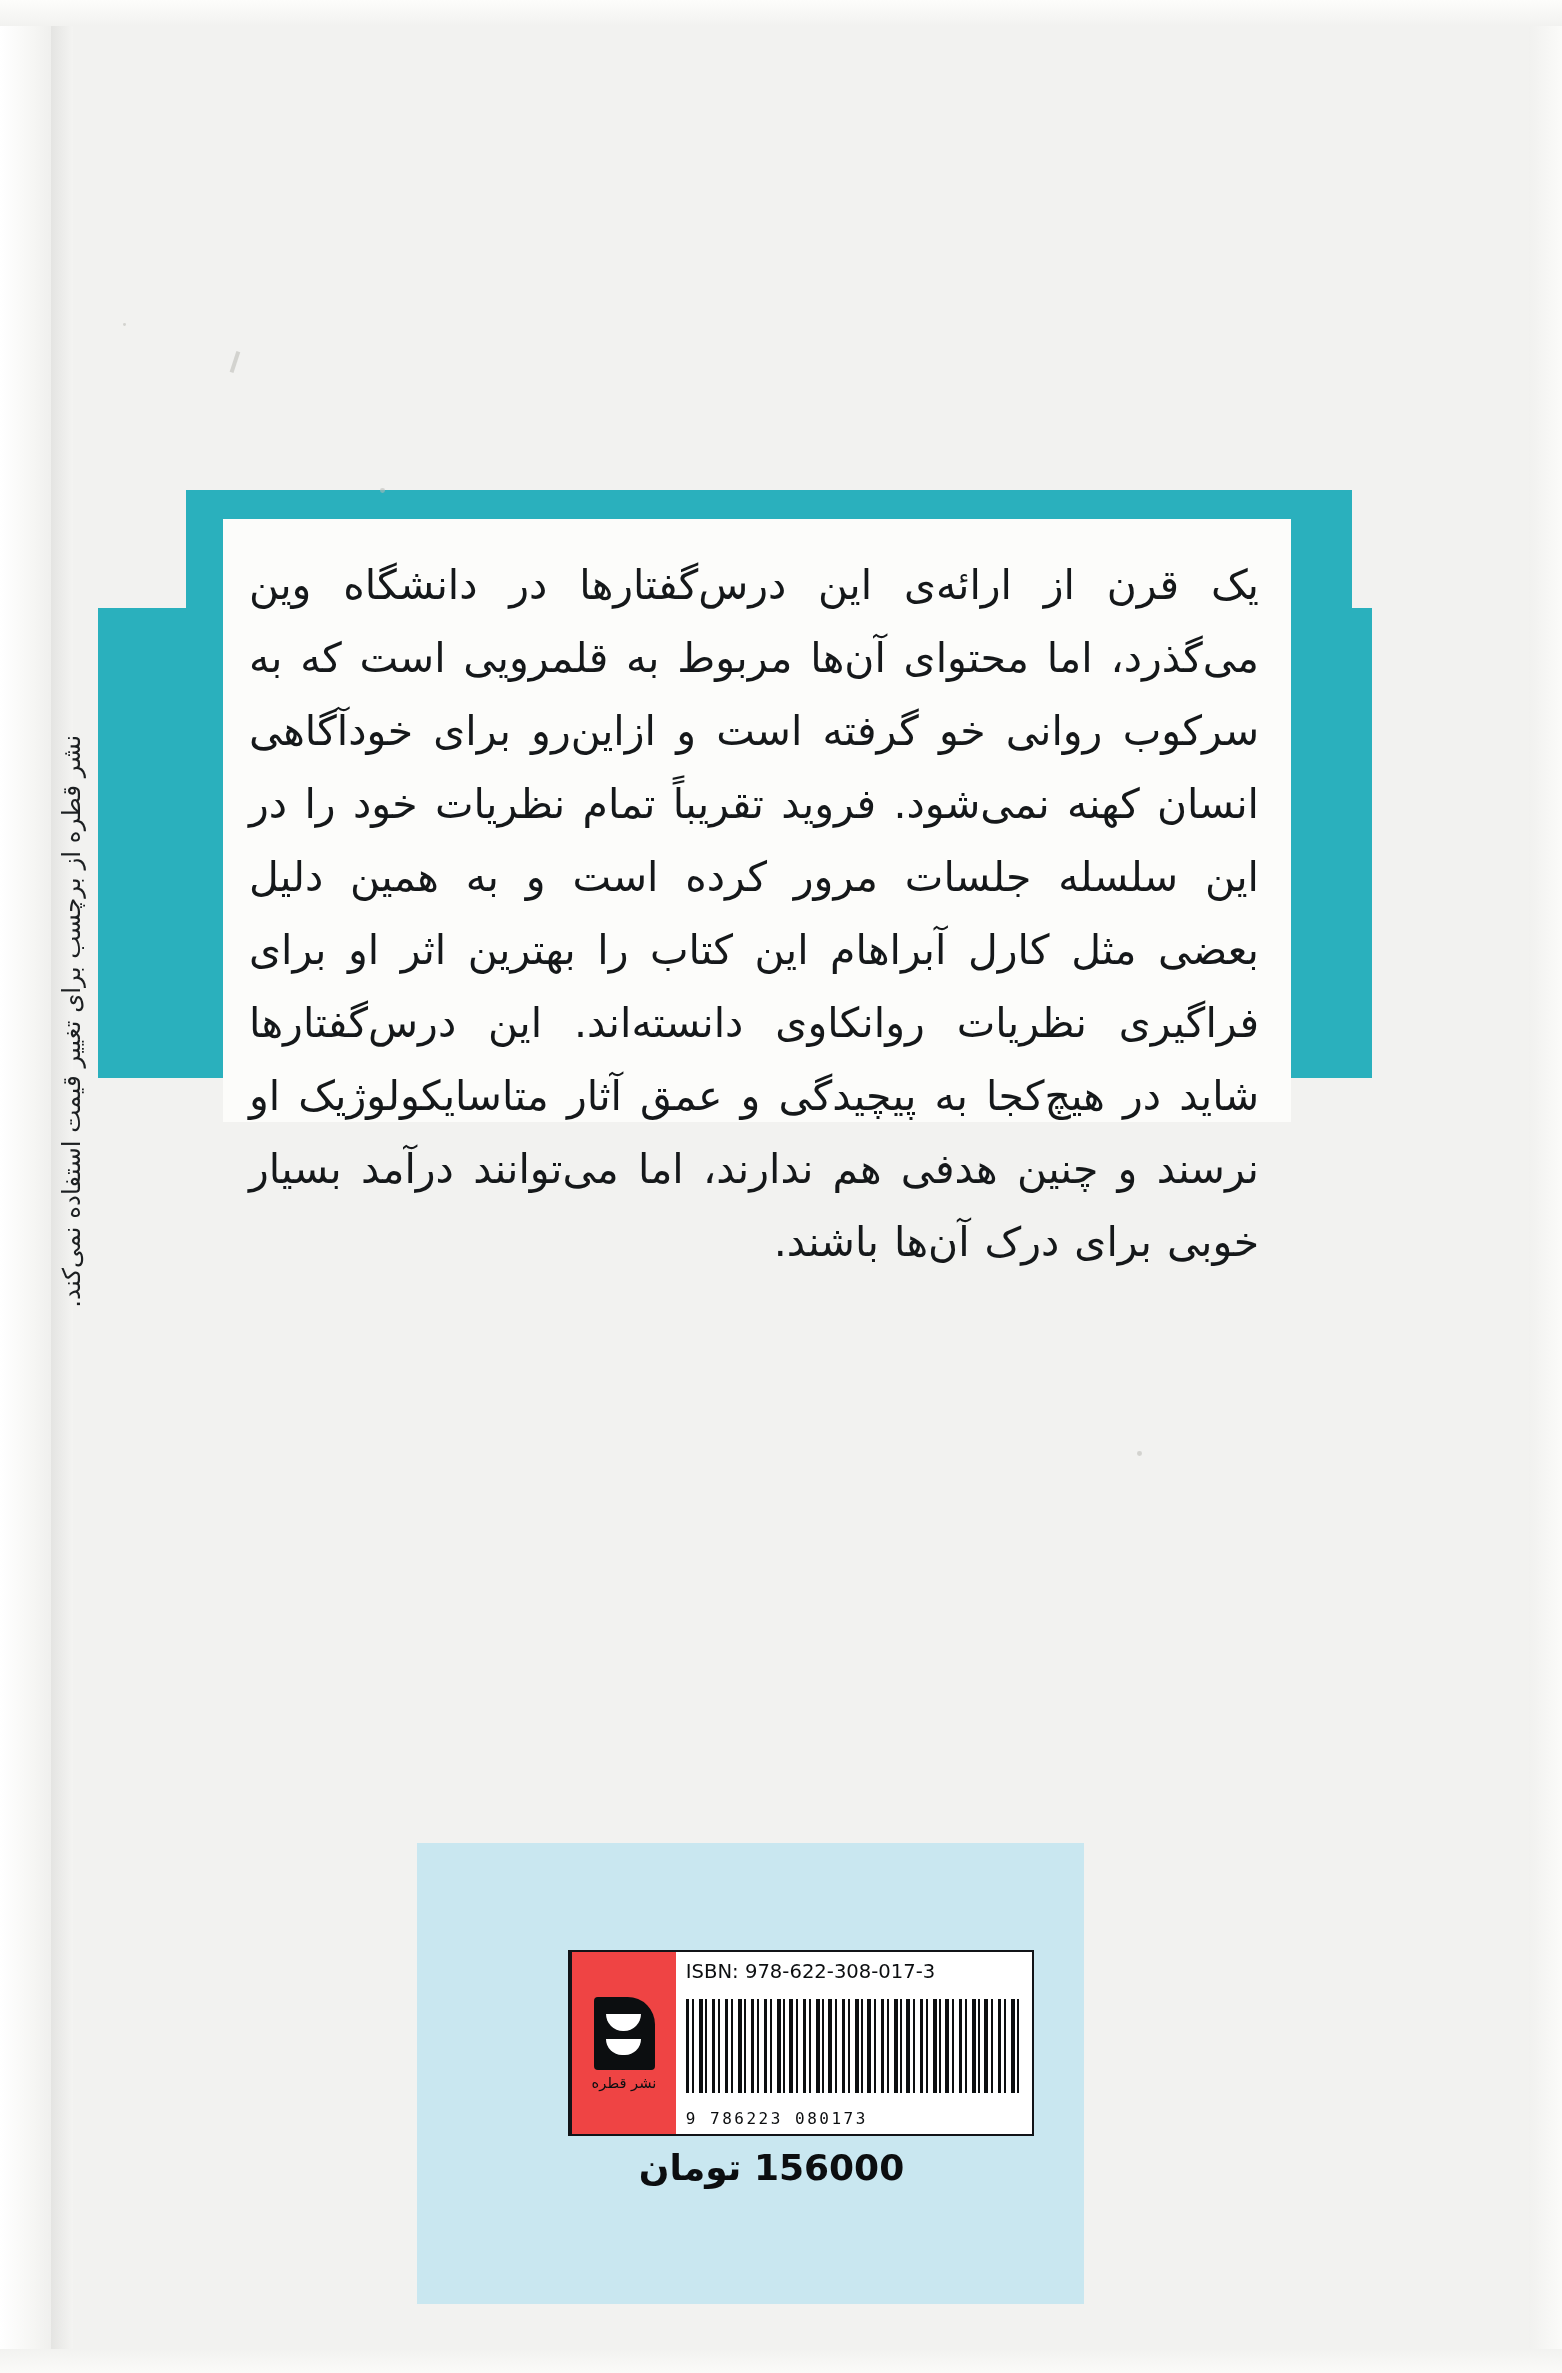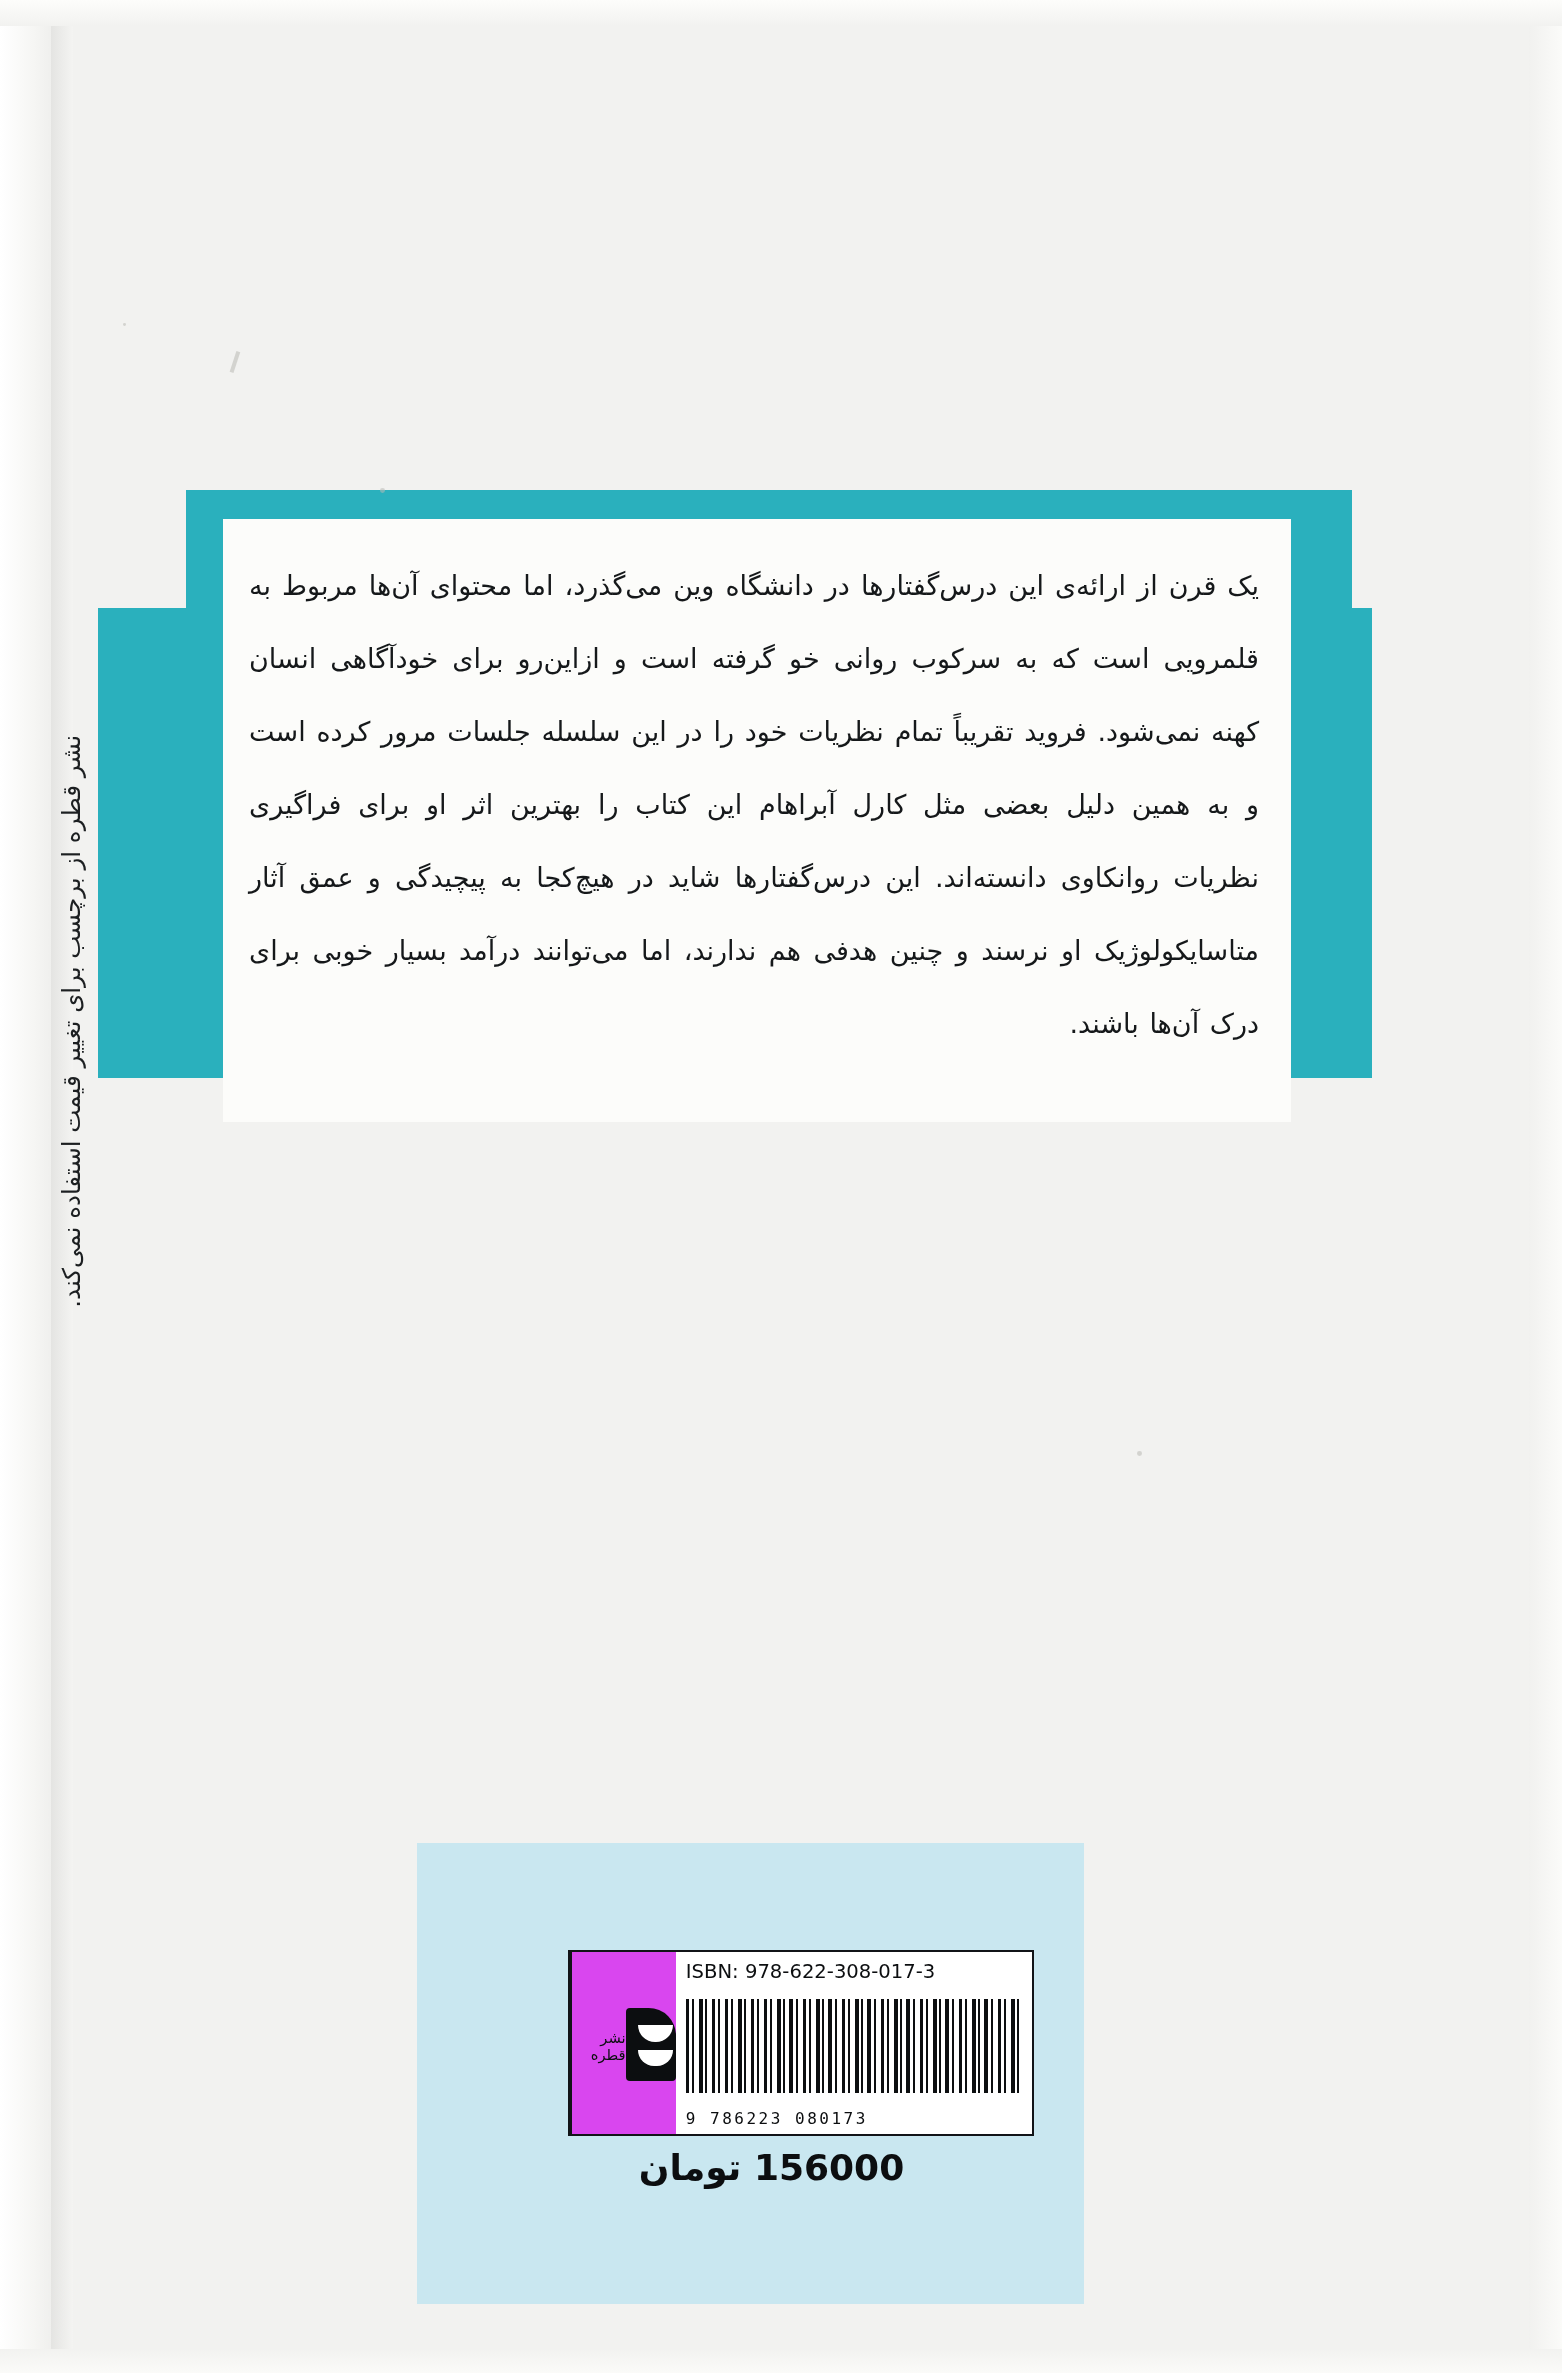--- a/index.html
+++ b/index.html
@@ -104,21 +104,21 @@
     position: absolute;
     left: 249px;
     top: 549px;
     width: 1010px;
     height: 549px;
     z-index: 4;
     direction: rtl;
     text-align: justify;
     text-align-last: right;
     font-family: "DejaVu Sans", "Liberation Sans", sans-serif;
-    font-size: 27px;
+    font-size: 41px;
     line-height: 73px;
     color: #15181a;
     letter-spacing: 0px;
     word-spacing: 2px;
   }
 
   
   .vertical-note {
     position: absolute;
     left: 57px;
@@ -197,23 +197,23 @@
     font-size: 16px;
     letter-spacing: 2.5px;
     color: #0c0e10;
     white-space: nowrap;
   }
 
   .publisher-logo {
     flex: 0 0 106px;
     border-right: 0;
     border-left: 2.9px solid #111418;
-    background: #d946ef;
+    background: #ef4444;
     display: flex;
-    flex-direction: row;
+    flex-direction: column;
     align-items: center;
     justify-content: center;
     box-sizing: border-box;
     padding: 5.9px 0 3.9px 0;
     text-align: right;
   }
   .logo-mark {
     width: 61px;
     height: 73px;
     background: #0c0e10;

